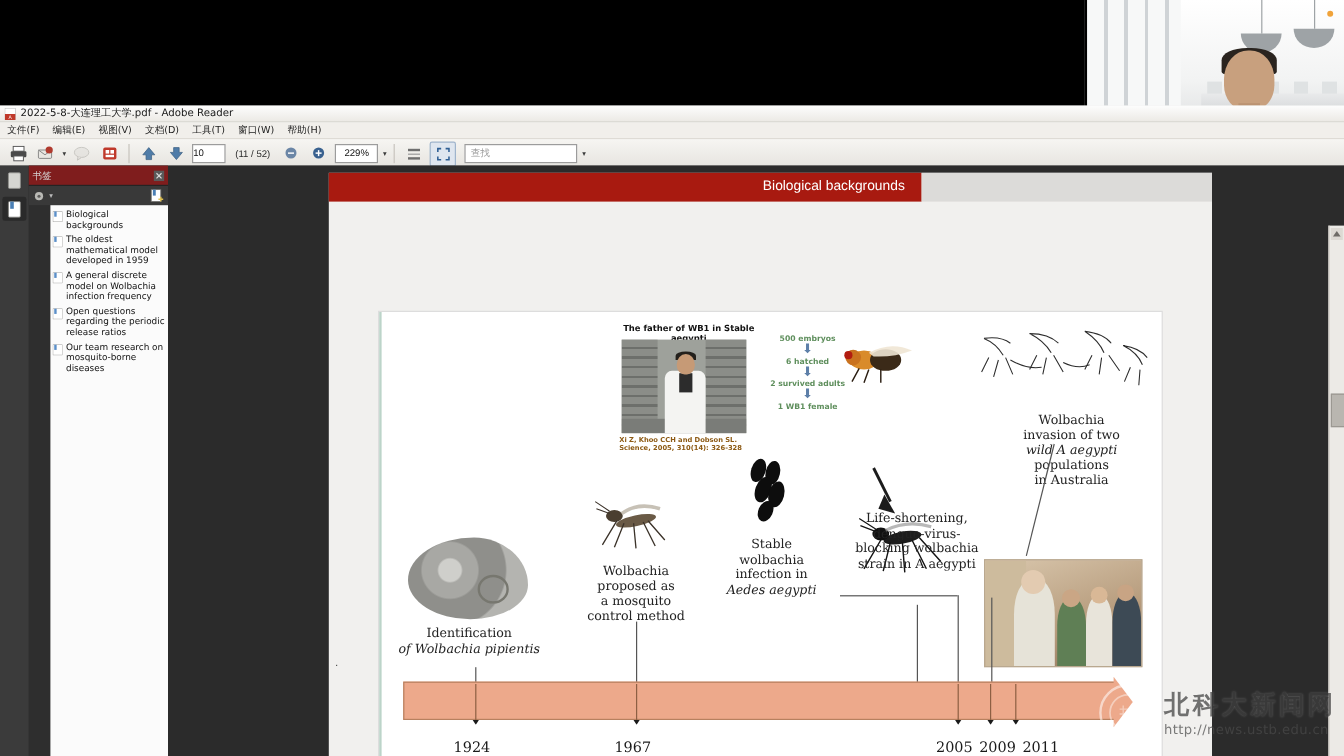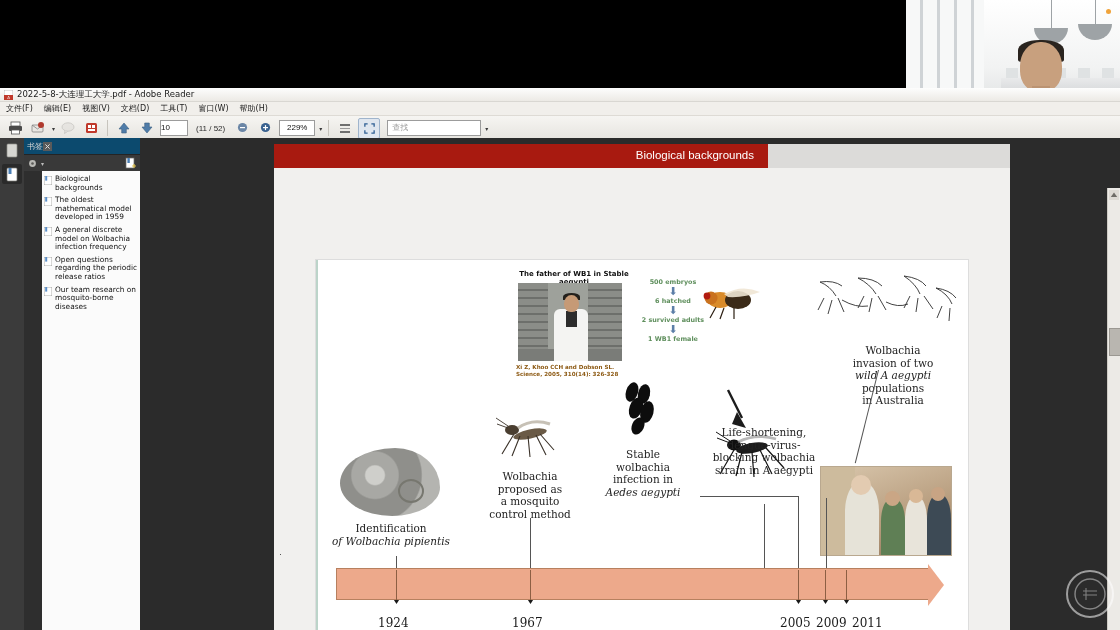--- a/index.html
+++ b/index.html
@@ -59,21 +59,21 @@
     text-align:center;line-height:14px;color:#111;}
   .findbox{width:88px;height:14px;border:1px solid #9c9c9c;background:#fff;font-size:8px;
     line-height:14px;color:#999;padding-left:4px;margin-left:4px;font-family:"DejaVu Sans",sans-serif;}
 
   
   .readerbody{position:absolute;left:0;top:50px;width:1120px;height:492px;background:#323232;display:flex;}
   .rail{width:24px;background:#3b3b3b;padding-top:2px;display:flex;flex-direction:column;align-items:center;gap:4px;}
   .railbtn{width:20px;height:20px;display:flex;align-items:center;justify-content:center;border-radius:2px;}
   .railbtn.active{background:#2a2a2a;}
   .bmpanel{width:116px;background:#2e2e2e;display:flex;flex-direction:column;}
-  .bmhead{height:16px;background:#0c4a6e;display:flex;align-items:center;
+  .bmhead{height:16px;background:#7f1d1d;display:flex;align-items:center;justify-content:space-between;
     padding:0 3px;border-bottom:1px solid #242424;}
   .bmheadtext{font-size:8px;color:#d6d6d6;font-family:"DejaVu Sans",sans-serif;}
   .bmtool{height:16px;background:#393939;display:flex;align-items:center;justify-content:space-between;padding:0 3px;}
   .bmlist{flex:1;background:#fbfbfb;margin:0 0 0 18px;padding:4px 2px 0 2px;overflow:hidden;}
   .bmitem{display:flex;gap:3px;margin-bottom:4px;align-items:flex-start;}
   .bmicon{width:8px;height:9px;flex:none;margin-top:1px;}
   .bmlabel{font-size:7.4px;line-height:8.6px;color:#111;font-family:"DejaVu Sans",sans-serif;}
   .docarea{flex:1;background:#2b2b2b;position:relative;overflow:hidden;}
 
   
@@ -552,15 +552,19 @@
     </div>
   </div>
 
   <div class="wm">
     <div class="wmseal">
       <svg width="34" height="34" viewBox="0 0 34 34">
         <circle cx="17" cy="17" r="15" fill="none" stroke="#fff" stroke-width="1.4" opacity=".8"></circle>
         <path d="M10 14h14M10 18h14M13 11v12" stroke="#fff" stroke-width="1.1" opacity=".75"></path>
       </svg>
     </div>
+    <div class="wmtextwrap">
+      <span class="wmtitle">北科大新闻网</span>
+      <span class="wmurl">http://news.ustb.edu.cn</span>
+    </div>
   </div>
 
 </div>
 
 </body></html>

